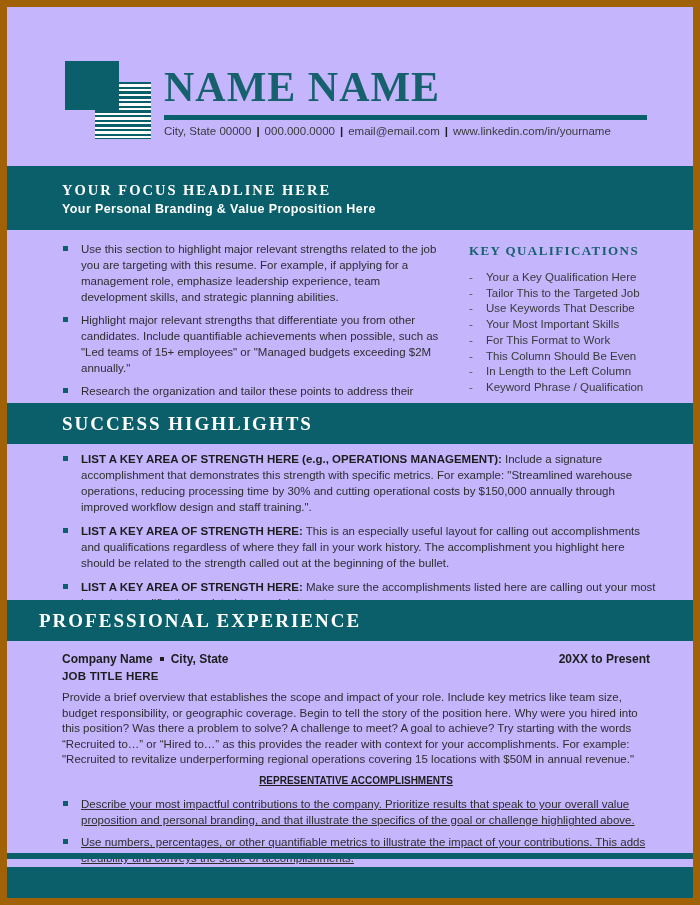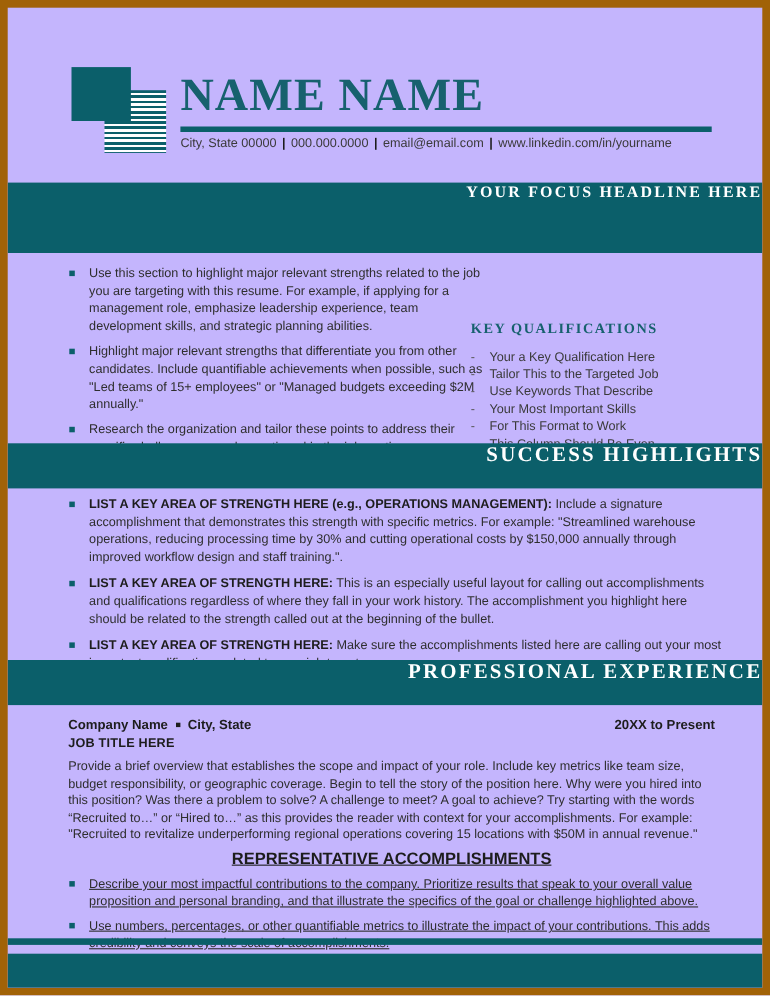--- a/index.html
+++ b/index.html
@@ -16,50 +16,50 @@
   .logo-square{position:absolute;left:58px;top:54px;width:54px;height:49px;background:#0b5f6a;}
   .name-title{
     position:absolute;left:157px;top:58px;margin:0;
     font-family:"Liberation Serif",serif;font-weight:bold;font-size:42px;line-height:44px;
     letter-spacing:1px;color:#17616e;
   }
   .header-rule{position:absolute;left:157px;top:108px;width:483px;height:5px;background:#0b5f6a;}
   .contact{position:absolute;left:157px;top:118px;font-size:11.5px;color:#3a3a3a;white-space:nowrap;}
   .contact .sep{font-weight:bold;color:#1c1c1c;padding:0 5px;}
   
-  .banner{position:absolute;left:0;right:0;background:#0b5f6a;color:#fff;display:flex;flex-direction:row;justify-content:flex-end;padding-left:55px;box-sizing:border-box;}
+  .banner{position:absolute;left:0;right:0;background:#0b5f6a;color:#fff;display:flex;flex-direction:column;justify-content:center;padding-left:55px;box-sizing:border-box;}
   .banner-focus{top:159px;height:64px;}
   .banner-title{
     font-family:"Liberation Serif",serif;font-weight:bold;font-size:14.5px;letter-spacing:2px;line-height:18px;
   }
   .banner-sub{font-weight:bold;font-size:12.5px;letter-spacing:.4px;margin-top:3px;}
   .banner-success{top:396px;height:41px;}
   .banner-exp{top:593px;height:41px;padding-left:32px;}
   .banner-section-title{font-family:"Liberation Serif",serif;font-weight:bold;font-size:19px;letter-spacing:2px;}
   
   .summary-left{position:absolute;left:55px;top:234px;width:384px;}
   .sq-list{list-style:none;margin:0;padding:0;font-size:11.5px;line-height:16px;}
   .sq-list li{position:relative;padding-left:19px;margin-bottom:7px;}
   .sq-list li::before{content:"";position:absolute;left:1px;top:5px;width:5px;height:5px;background:#0b5f6a;}
-  .keyquals{position:absolute;left:421px;top:236px;width:218px;margin-top:48px;}
+  .keyquals{position:absolute;left:462px;top:236px;width:218px;}
   .kq-title{margin:0;font-family:"Liberation Serif",serif;font-weight:bold;font-size:13px;letter-spacing:1.4px;color:#17616e;}
   .dash-list{list-style:none;margin:11px 0 0 0;padding:0;font-size:11.5px;line-height:15.7px;color:#3a3a3a;}
   .dash-list li{display:grid;grid-template-columns:17px 1fr;}
   .dash-list .dash{color:#555;}
   
   .success-list{position:absolute;left:55px;top:444px;width:594px;}
   .success-list li{margin-bottom:8px;}
   .lead{font-weight:bold;color:#1d1d1d;}
   
   .experience{position:absolute;left:55px;top:645px;width:588px;font-size:11.5px;line-height:15.5px;}
   .exp-row{display:flex;justify-content:space-between;font-weight:bold;font-size:12px;color:#1d1d1d;gap:37px;}
   .sep-square{display:inline-block;width:4px;height:4px;background:#1d1d1d;margin:0 7px 2px 7px;}
   .job-title{font-weight:bold;font-size:11.5px;letter-spacing:.2px;color:#1d1d1d;margin-top:1px;}
   .overview{margin:6px 0 0 0;}
-  .rep-title{margin-top:5px;text-align:center;font-weight:bold;text-decoration:underline;color:#1d1d1d;font-size:15px;}
+  .rep-title{margin-top:5px;text-align:center;font-weight:bold;text-decoration:underline;color:#1d1d1d;font-size:10px;}
   .exp-bullets{margin-top:8px;}
   .exp-bullets li{margin-bottom:6px;text-decoration:underline;}
   
   .bottom-rule{position:absolute;left:0;right:0;top:846px;height:6px;background:#0b5f6a;}
   .bottom-band{position:absolute;left:0;right:0;top:860px;bottom:0;background:#0b5f6a;}
 </style>
 </head>
 <body>
 
 <div class="page">
@@ -69,20 +69,21 @@
     <div class="logo-square"></div>
   </div>
   <h1 class="name-title">NAME NAME</h1>
   <div class="header-rule"></div>
   <div class="contact">
     <span>City, State 00000</span><span class="sep">|</span><span>000.000.0000</span><span class="sep">|</span><span>email@email.com</span><span class="sep">|</span><span>www.linkedin.com/in/yourname</span>
   </div>
 
   <div class="banner banner-focus">
     <div class="banner-title">YOUR FOCUS HEADLINE HERE</div>
+    <div class="banner-sub">Your Personal Branding &amp; Value Proposition Here</div>
   </div>
 
   <div class="summary-left">
     <ul class="sq-list">
       <li>Use this section to highlight major relevant strengths related to the job you are targeting with this resume. For example, if applying for a management role, emphasize leadership experience, team development skills, and strategic planning abilities.</li>
       <li>Highlight major relevant strengths that differentiate you from other candidates. Include quantifiable achievements when possible, such as "Led teams of 15+ employees" or "Managed budgets exceeding $2M annually."</li>
       <li>Research the organization and tailor these points to address their specific challenges or goals mentioned in the job posting.</li>
     </ul>
   </div>
   <div class="keyquals">

